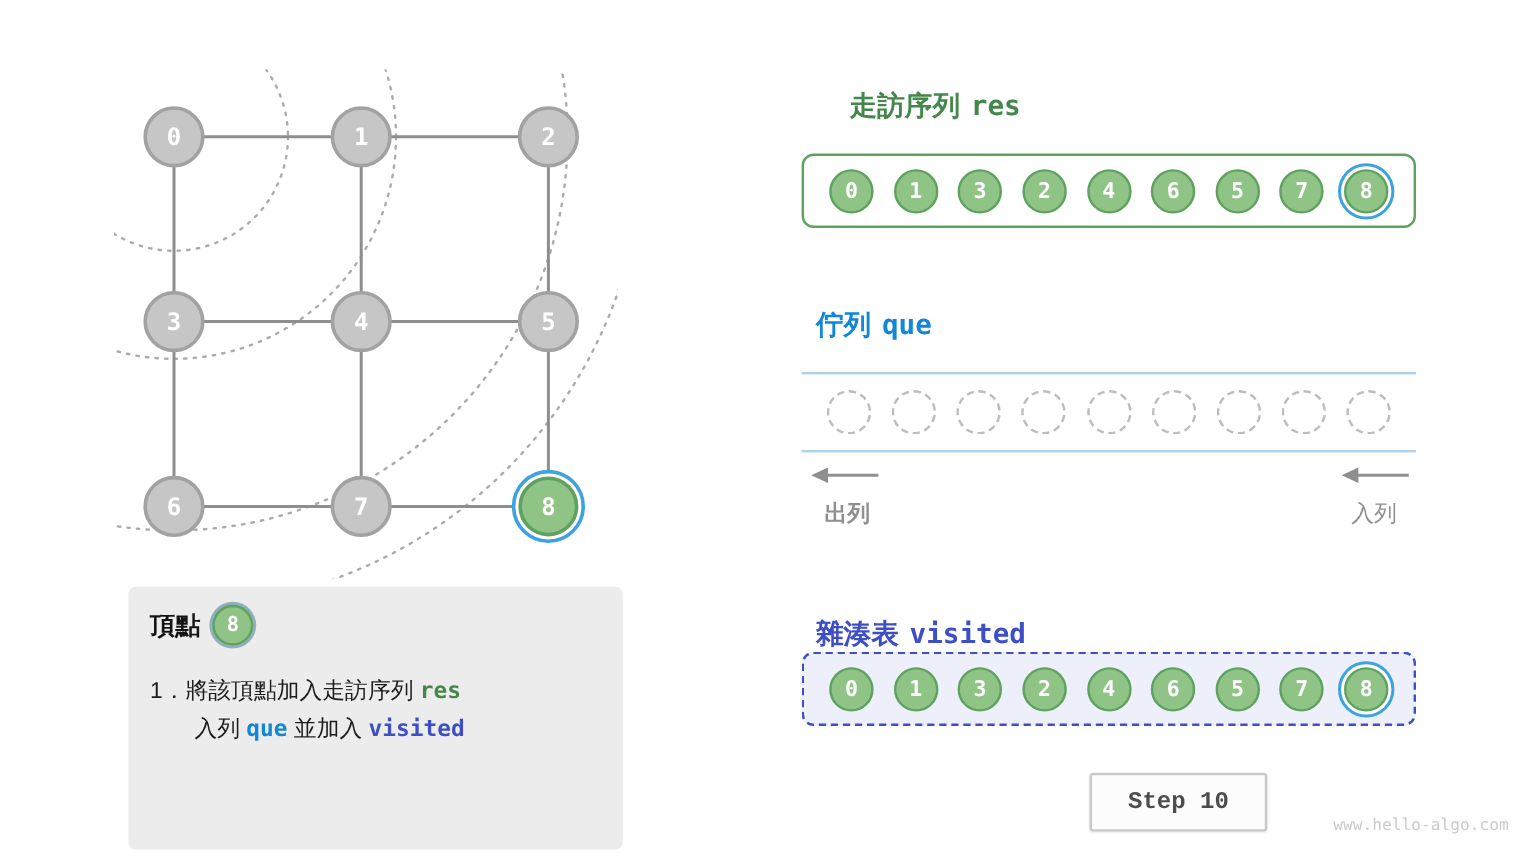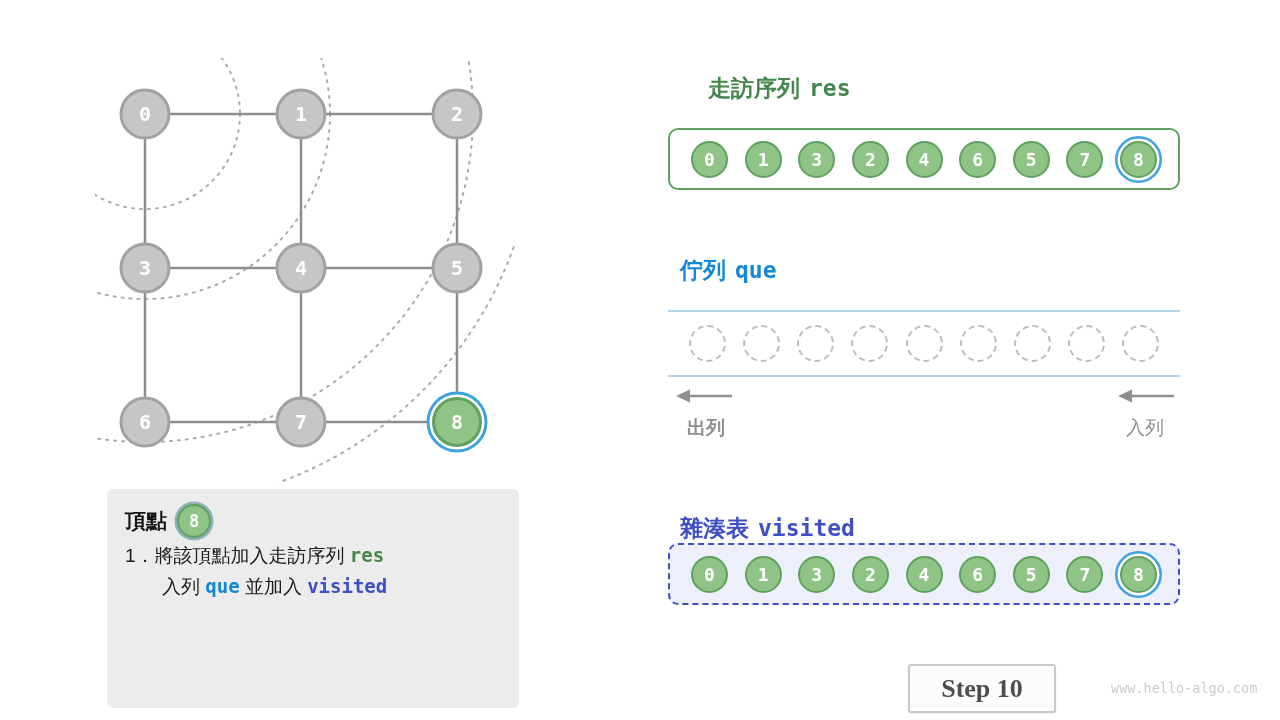--- a/index.html
+++ b/index.html
@@ -48,34 +48,34 @@
   .arrow polygon{fill:var(--label-gray,#8f8f8f);}
   .flow-label{position:absolute;font-size:19px;color:var(--label-gray,#8f8f8f);white-space:nowrap;}
 
   
   .info-box{
     position:absolute;left:107px;top:489px;width:412px;height:219px;box-sizing:border-box;
     background:#ececec;border-radius:6px;padding:15px 18px 0 18px;
   }
   .info-title{display:flex;align-items:center;gap:10px;font-size:21px;font-weight:bold;color:#141414;}
   .info-title .circle{width:34px;height:34px;font-size:17px;box-shadow:0 0 0 2.5px #8fb0bc;}
-  .info-lines{margin-top:2px;font-size:19px;color:#1c1c1c;line-height:1.64;}
+  .info-lines{margin-top:23px;font-size:19px;color:#1c1c1c;line-height:1.64;}
   .info-line{white-space:nowrap;}
   .info-line.indent{padding-left:37px;}
   .code-res{color:var(--res-green,#44874a);font-family:"DejaVu Sans Mono","Liberation Mono",monospace;font-weight:bold;}
   .code-que{color:var(--que-blue,#1287d8);font-family:"DejaVu Sans Mono","Liberation Mono",monospace;font-weight:bold;}
   .code-visited{color:var(--visited-indigo,#3e4ec5);font-family:"DejaVu Sans Mono","Liberation Mono",monospace;font-weight:bold;}
 
   
   .step-box{
     position:absolute;left:908px;top:644px;width:148px;height:49px;box-sizing:border-box;
     border:2px solid #c9c9c9;border-radius:3px;background:#fcfcfc;
     display:flex;align-items:center;justify-content:center;
-    font-family:Liberation Serif, serif;
-    font-weight:bold;font-size:26px;color:#4d4d4d;box-shadow:0 1px 2px rgba(0,0,0,0.08);margin-top:20px;
+    font-family:Liberation Mono, monospace;
+    font-weight:bold;font-size:20px;color:#4d4d4d;box-shadow:0 1px 2px rgba(0,0,0,0.08);
   }
   .watermark{
     position:absolute;left:1076px;top:680px;
     font-family:"DejaVu Sans Mono","Liberation Mono",monospace;
     font-size:13.5px;color:#cbcbcb;white-space:nowrap;margin-left:35px;
   }
 </style>
 </head>
 <body>
 

